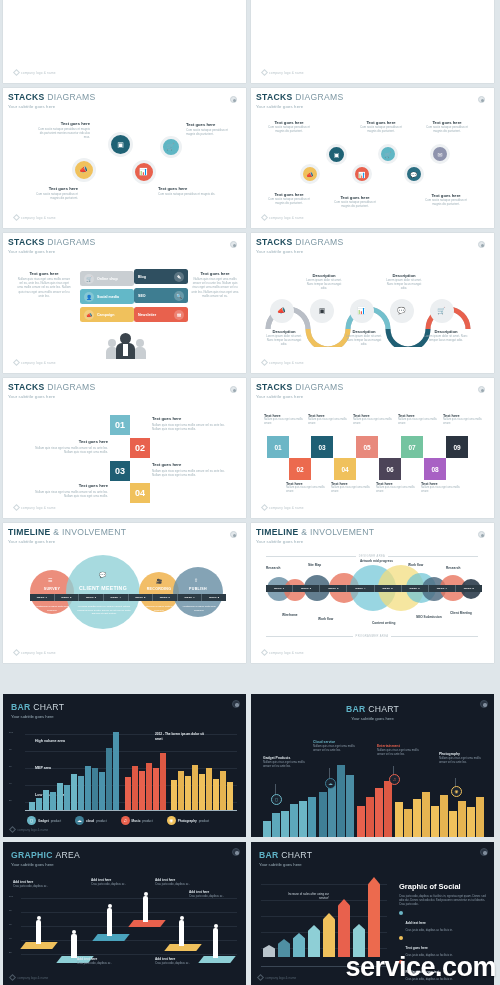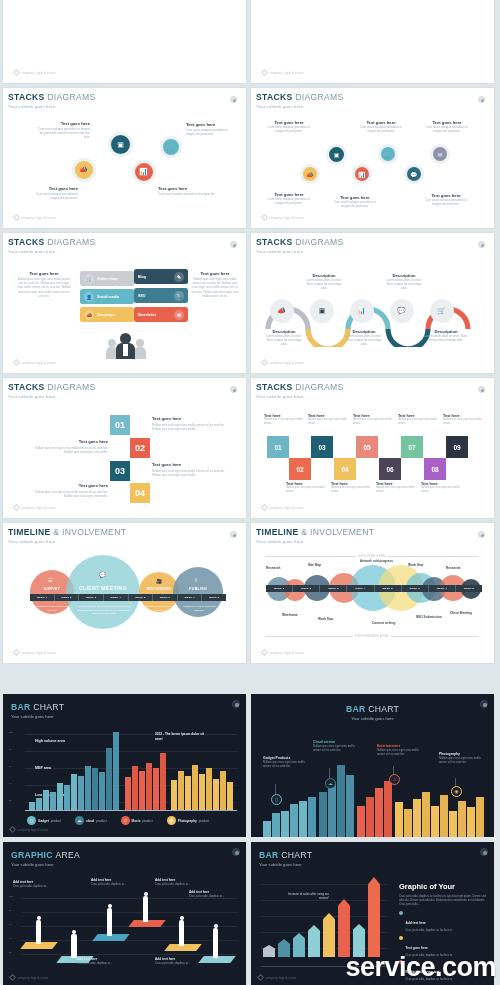--- a/index.html
+++ b/index.html
@@ -879,21 +879,21 @@
         <div style="position:absolute;left:62px;bottom:0;width:12px;height:44px;background:#f0c15c;clip-path:polygon(0 100%,0 14%,50% 0,100% 14%,100% 100%);"></div>
         <div style="position:absolute;left:77px;bottom:0;width:12px;height:58px;background:#e8614d;clip-path:polygon(0 100%,0 11%,50% 0,100% 11%,100% 100%);"></div>
         <div style="position:absolute;left:92px;bottom:0;width:12px;height:33px;background:#8ecfd6;clip-path:polygon(0 100%,0 17%,50% 0,100% 17%,100% 100%);"></div>
         <div style="position:absolute;left:107px;bottom:0;width:12px;height:80px;background:#ec6a4e;clip-path:polygon(0 100%,0 9%,50% 0,100% 9%,100% 100%);"></div>
       </div>
 
       <div style="position:absolute;left:10px;bottom:18px;width:128px;height:1px;background:#3a4654;"></div>
       <div style="position:absolute;left:34px;top:50px;width:44px;font-size:2.9px;color:#c9d4dc;text-align:right;line-height:1.5;">Increase of sales after using our service!</div>
 
       <div style="position:absolute;left:148px;top:40px;width:88px;">
-        <div style="font-size:7.5px;font-weight:bold;color:#ffffff;">Graphic of Your</div>
+        <div style="font-size:7.5px;font-weight:bold;color:#ffffff;">Graphic of Social</div>
         <div class="d-txb" style="margin-top:3px;">Cras justo odio, dapibus ac facilisis in, egestas eget quam. Donec sed odio dui. Donec sed odio dui. Sed posuere consectetur est at lobortis. Cras justo odio.</div>
         <div style="margin-top:4px;display:flex;gap:2.5px;">
           <span style="width:4px;height:4px;border-radius:50%;background:#6cb6c6;margin-top:1px;flex:none;"></span>
           <span><b class="d-txh" style="font-size:3.2px;">Add text here</b>
           <span class="d-txb" style="display:block;">Cras justo odio, dapibus ac facilisis in.</span></span>
         </div>
         <div style="margin-top:2.5px;display:flex;gap:2.5px;">
           <span style="width:4px;height:4px;border-radius:50%;background:#f0c15c;margin-top:1px;flex:none;"></span>
           <span><b class="d-txh" style="font-size:3.2px;">Text goes here</b>
           <span class="d-txb" style="display:block;">Cras justo odio, dapibus ac facilisis in.</span></span>

